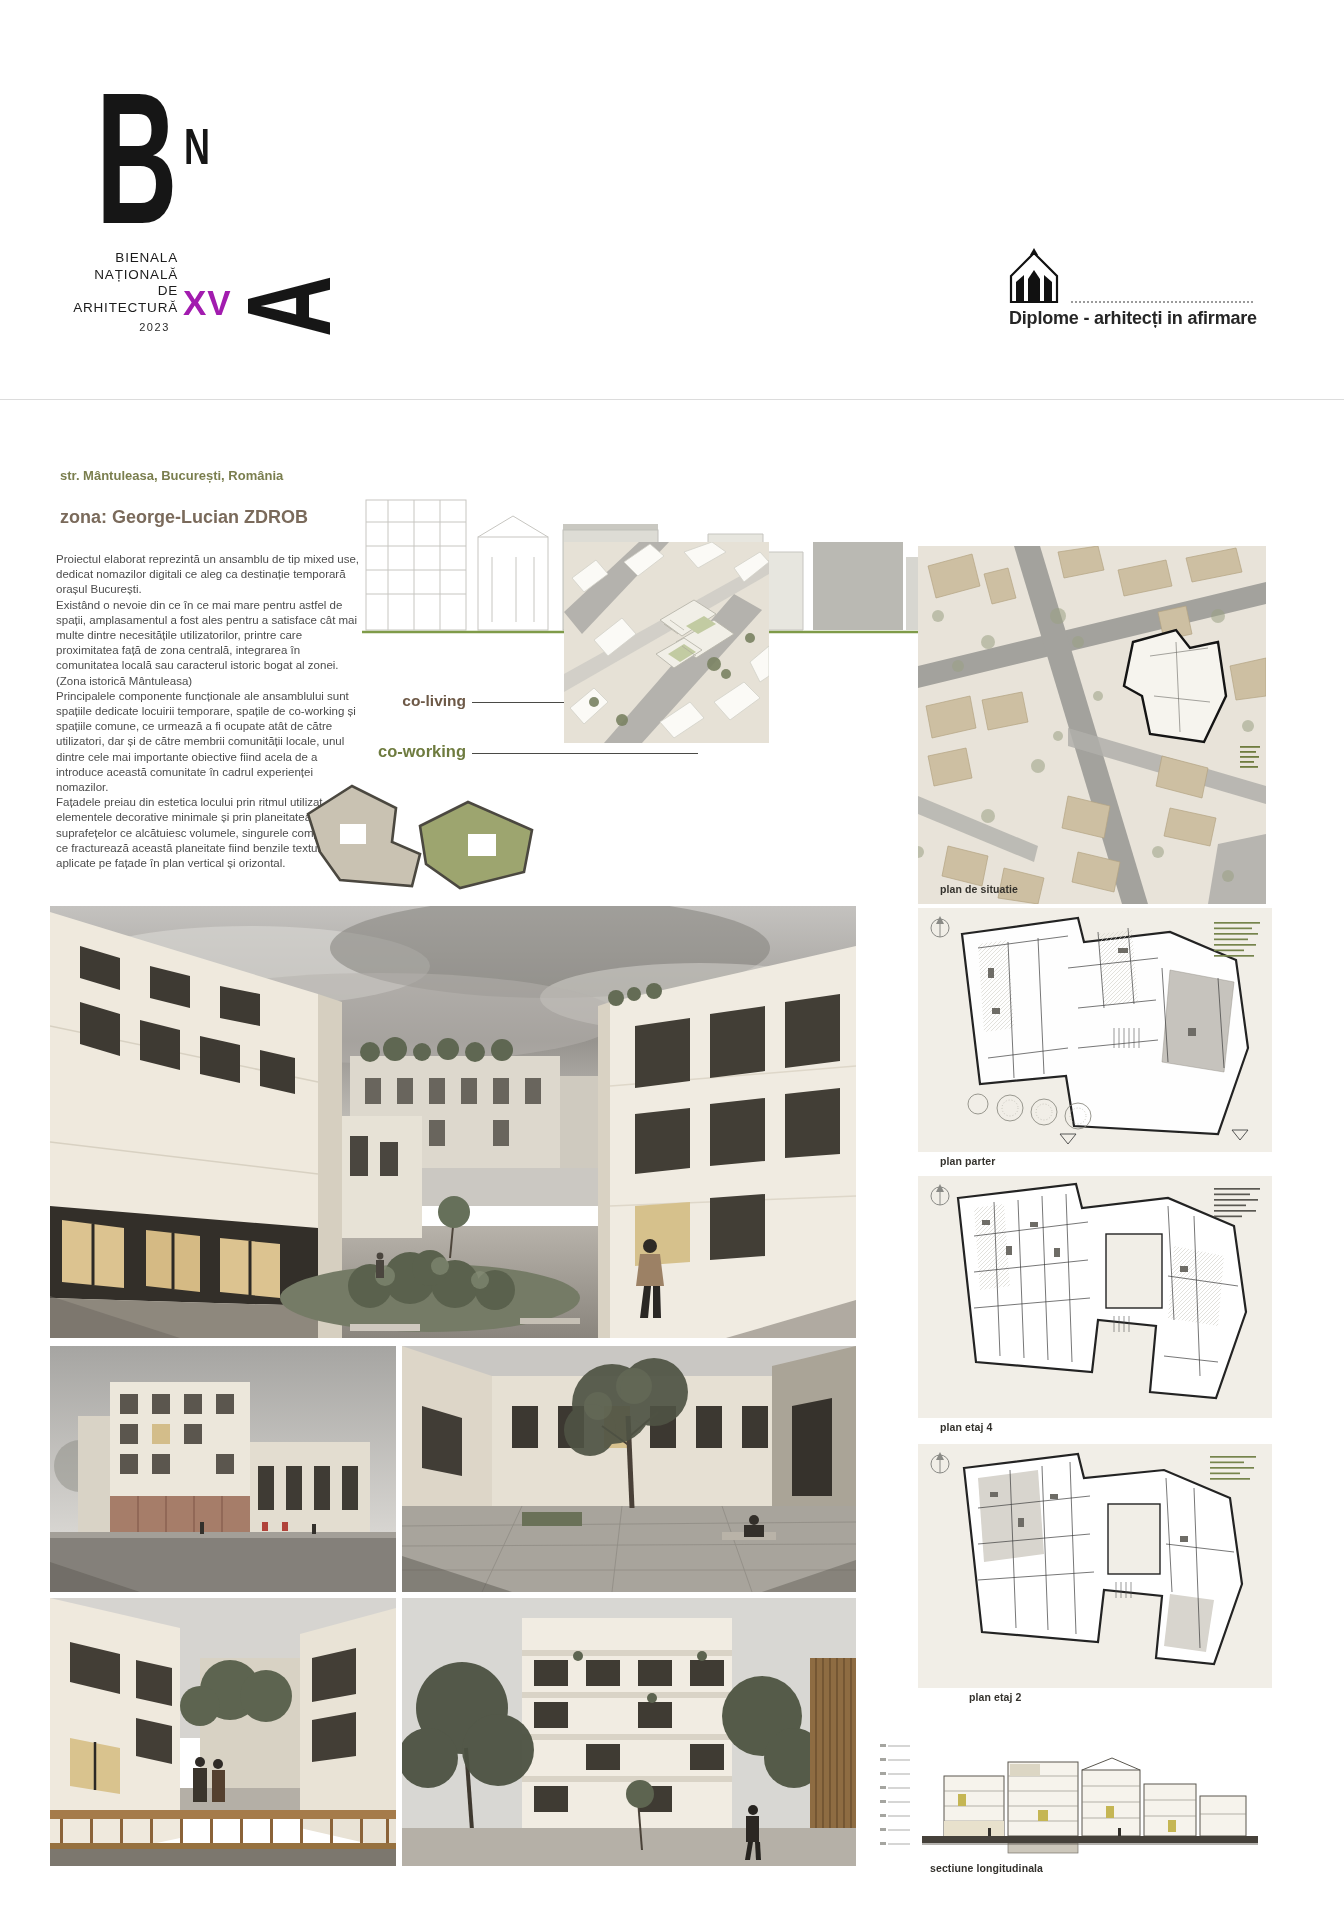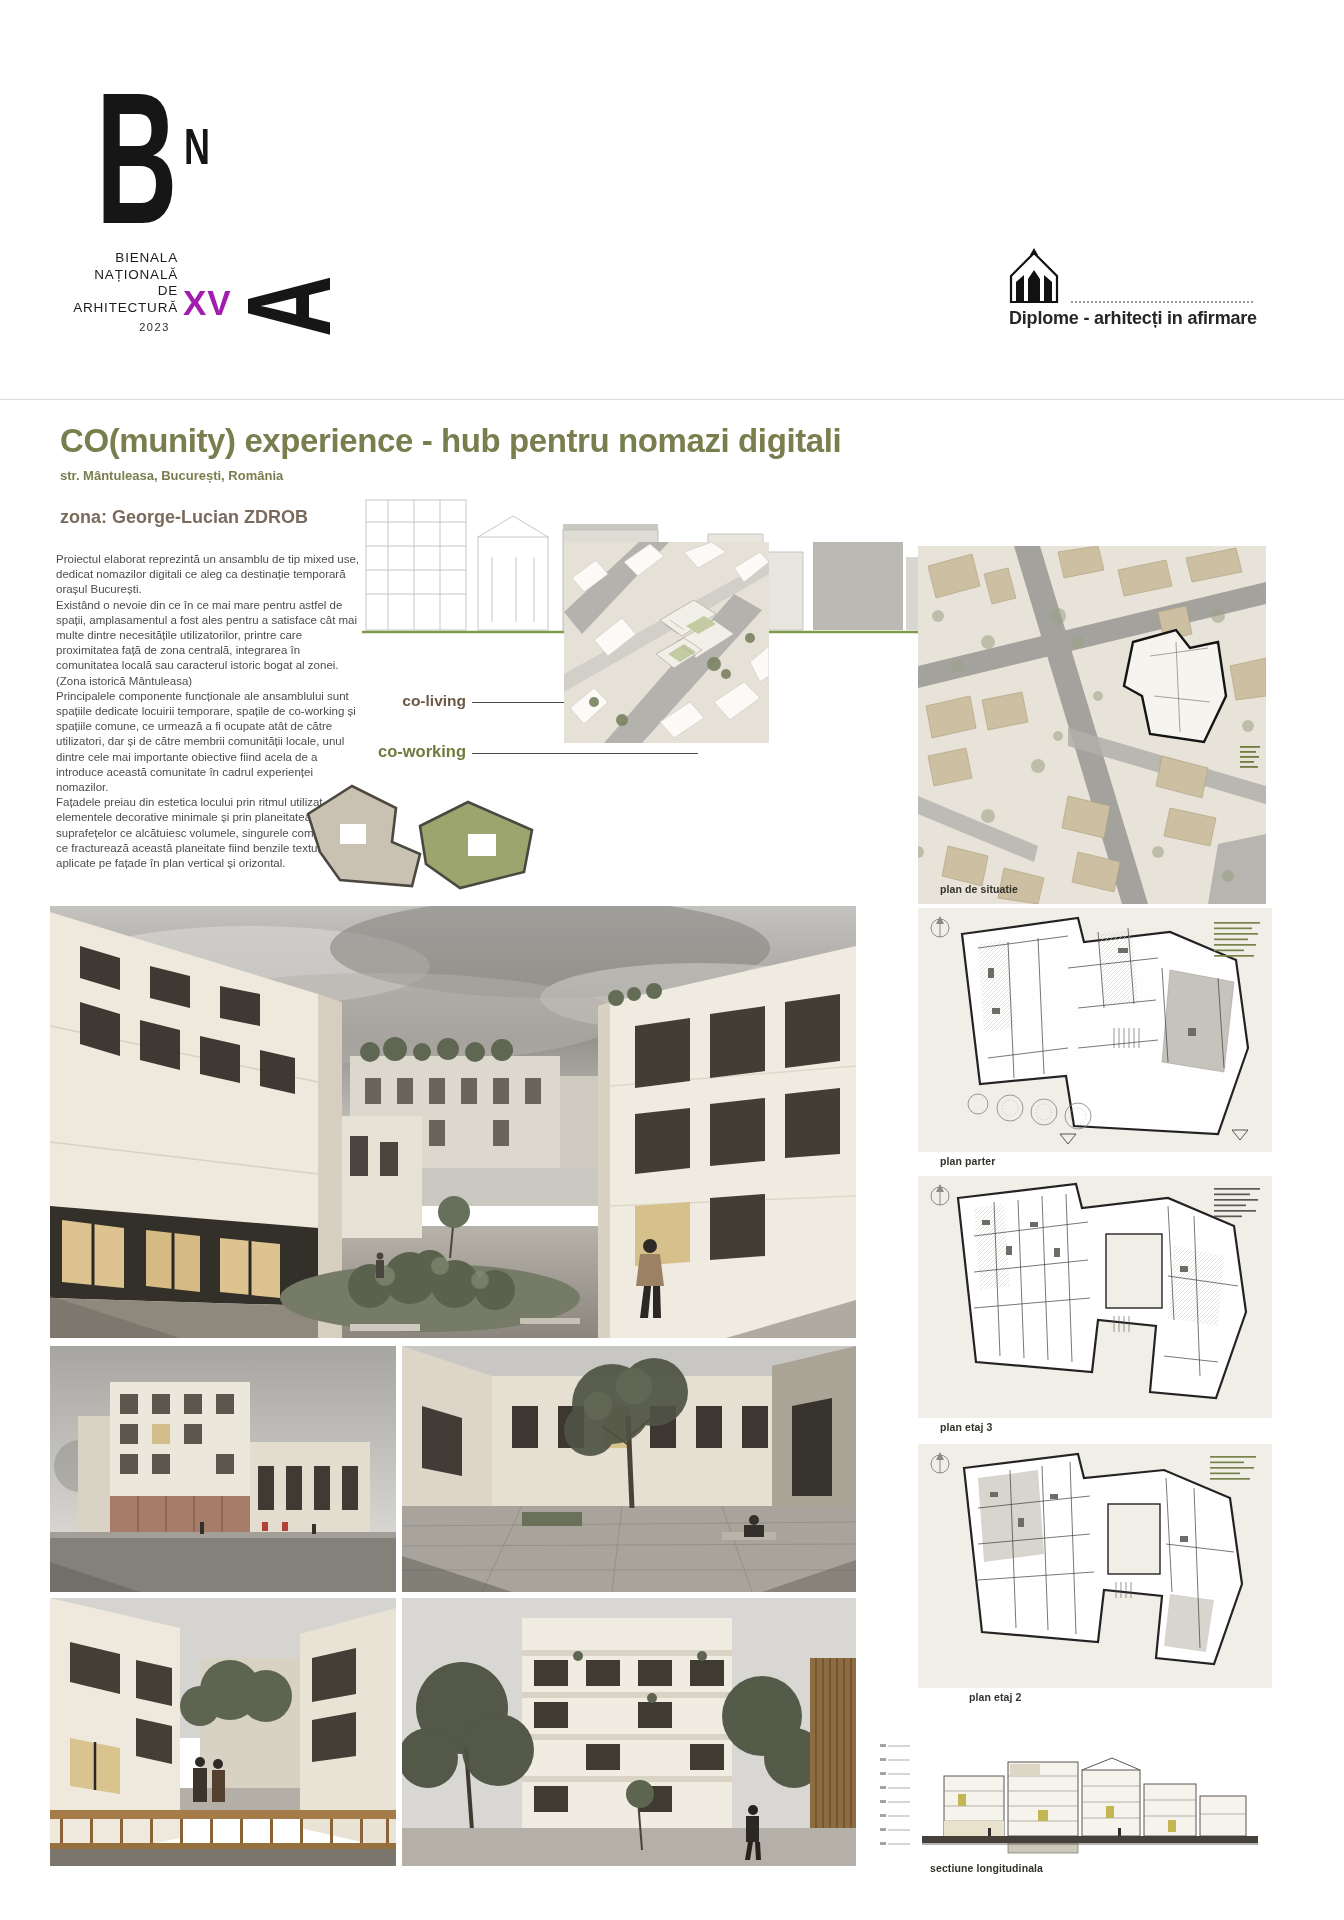--- a/index.html
+++ b/index.html
@@ -67,21 +67,20 @@
       <path d="M9 56 V36 L17 29 V56 Z" fill="#111111"></path>
       <path d="M21 56 V33 L27 24 L33 33 V56 Z" fill="#111111"></path>
       <path d="M37 56 V29 L45 36 V56 Z" fill="#111111"></path>
     </svg>
     <div class="line"></div>
     <div class="label">Diplome - arhitecți in afirmare</div>
   </div>
 
   <div class="divider"></div>
 
-  <div class="title">CO(munity) experience - hub pentru nomazi digitali</div>
   <div class="address">str. Mântuleasa, București, România</div>
   <div class="author">zona: George-Lucian ZDROB</div>
   <div class="descr">Proiectul elaborat reprezintă un ansamblu de tip mixed use, dedicat nomazilor digitali ce aleg ca destinație temporară orașul București.
 Existând o nevoie din ce în ce mai mare pentru astfel de spații, amplasamentul a fost ales pentru a satisface cât mai multe dintre necesitățile utilizatorilor, printre care proximitatea față de zona centrală, integrarea în comunitatea locală sau caracterul istoric bogat al zonei. (Zona istorică Mântuleasa)
 Principalele componente funcționale ale ansamblului sunt spațiile dedicate locuirii temporare, spațile de co-working și spațiile comune, ce urmează a fi ocupate atât de către utilizatori, dar și de către membrii comunității locale, unul dintre cele mai importante obiective fiind acela de a introduce această comunitate în cadrul experienței nomazilor.
 Fațadele preiau din estetica locului prin ritmul utilizat, prin elementele decorative minimale și prin planeitatea suprafețelor ce alcătuiesc volumele, singurele componente ce fracturează această planeitate fiind benzile texturate aplicate pe fațade în plan vertical și orizontal.</div>
 
   <div class="img-frame" style="left:358px;top:482px;width:900px;height:156px;">
     <svg width="900" height="156" viewBox="0 0 900 156">
       <g stroke="#c7c6c1" stroke-width="1" fill="none">
@@ -475,21 +474,21 @@
       <g fill="#5a5852">
         <rect x="296" y="12" width="46" height="1.7"></rect>
           <rect x="296" y="17.5" width="36" height="1.7"></rect>
         <rect x="296" y="23" width="44" height="1.7"></rect>
           <rect x="296" y="28.5" width="32" height="1.7"></rect>
         <rect x="296" y="34" width="42" height="1.7"></rect>
           <rect x="296" y="39.5" width="28" height="1.7"></rect>
       </g>
     </svg>
   </div>
-  <div class="caption" style="left:940px;top:1421px;">plan etaj 3</div>
+  <div class="caption" style="left:940px;top:1421px;">plan etaj 4</div>
 
   <div class="img-frame" style="left:918px;top:1444px;width:354px;height:244px;">
     <svg width="354" height="244" viewBox="0 0 354 244">
       <rect width="354" height="244" fill="#f1eee7"></rect>
       <g>
         <circle cx="22" cy="20" r="9" fill="none" stroke="#8a8a86" stroke-width="1"></circle>
         <line x1="22" y1="29" x2="22" y2="12" stroke="#8a8a86" stroke-width="1"></line>
         <polygon points="22,8 18,16 26,16" fill="#8a8a86"></polygon>
       </g>
       <path d="M46 24 L160 10 L166 34 L246 26 L312 54 L324 140 L296 220 L238 214 L244 152 L186 146 L180 198 L64 188 Z" fill="#ffffff" stroke="#232323" stroke-width="2.2"></path>

